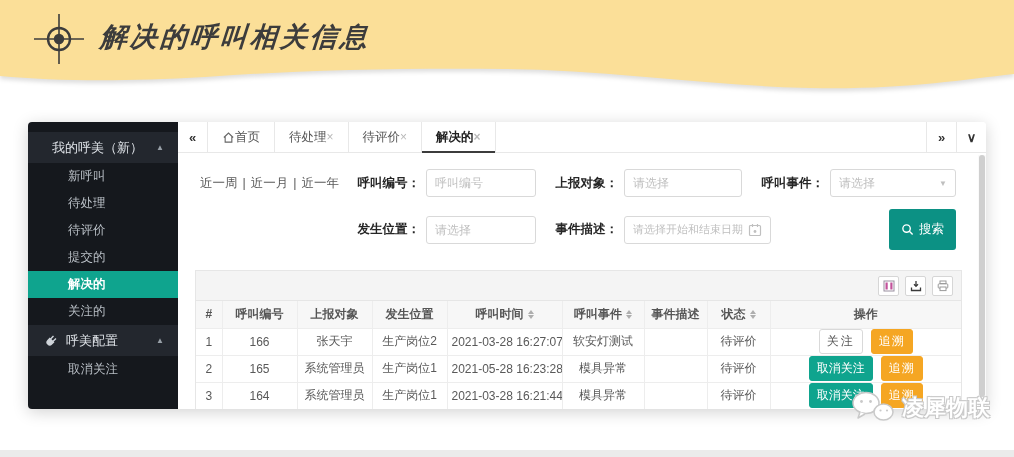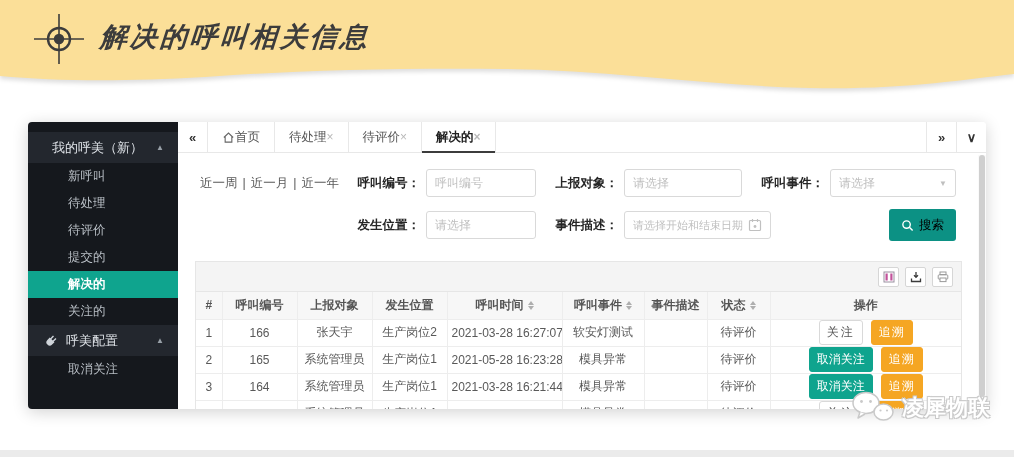--- a/index.html
+++ b/index.html
@@ -75,22 +75,22 @@
     font-family:"Liberation Sans","DejaVu Sans",sans-serif;
   }
   .inp::placeholder { color:#bfbfbf; }
   .w110 { width:110px; } .w118 { width:118px; } .w140 { width:140px; } .w147 { width:147px; }
   .gap { width:12px; flex:0 0 12px; }
   .sel { display:flex; align-items:center; justify-content:space-between; cursor:pointer; }
   .sel .ph { color:#bfbfbf; }
   .sel .arr { color:#bfbfbf; font-size:8px; }
   .cal { width:14px; height:14px; flex:0 0 14px; }
   .search-btn {
-    margin-left:auto; height:32px; padding:0 12px; border:none; border-radius:3px;
-    background:var(--teal,#0c9184); color:#000000; font-size:12.5px; display:flex; align-items:center; gap:5px; cursor:pointer;
+    margin-left:auto; height:41px; padding:0 12px; border:none; border-radius:3px;
+    background:var(--teal,#0c9184); color:#ffffff; font-size:12.5px; display:flex; align-items:center; gap:5px; cursor:pointer;
     font-family:"Liberation Sans","DejaVu Sans",sans-serif;
   }
   .search-btn svg { width:13px; height:13px; }
 
   
   .tablewrap { margin:2px 24px 0 17px; border:1px solid #e6e6e6; }
   .table-toolbar { height:30px; background:#f4f4f4; border-bottom:1px solid #e6e6e6;
                    display:flex; align-items:center; justify-content:flex-end; padding-right:8px; gap:6px; }
   .tool-btn { width:21px; height:20px; background:#fff; border:1px solid #d6d6d6; border-radius:2px;
               display:flex; align-items:center; justify-content:center; cursor:pointer; padding:0; }

